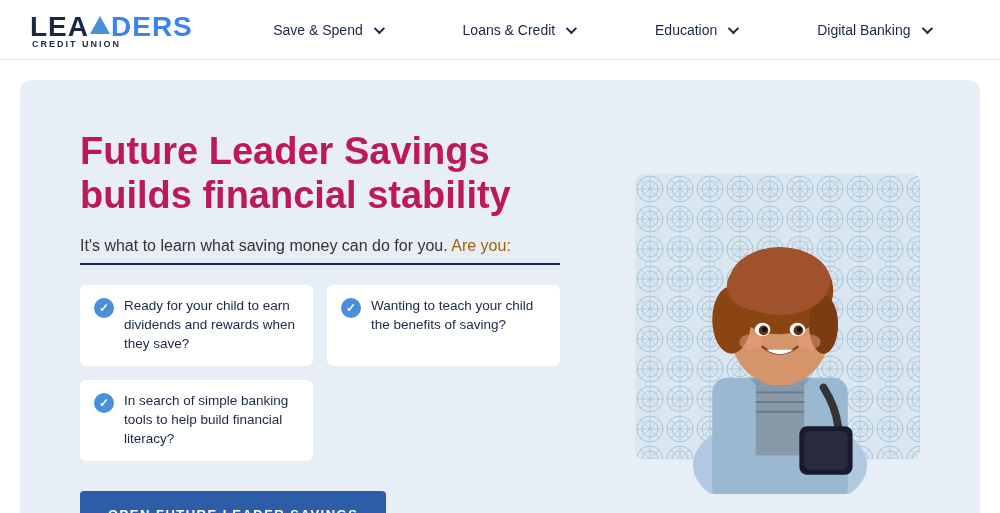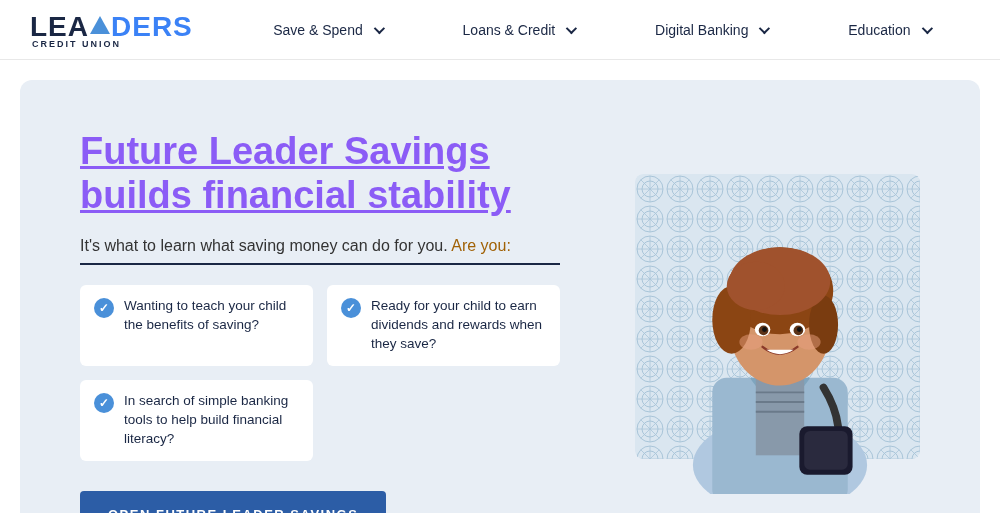--- a/index.html
+++ b/index.html
@@ -91,24 +91,23 @@
       position: relative;
       overflow: hidden;
     }
     .hero-content {
       flex: 1;
       max-width: 560px;
     }
     .hero-title {
       font-size: 38px;
       font-weight: 800;
-      color: #8b5cf6;
+      color: #be185d;
       line-height: 1.15;
       margin-bottom: 20px;
-      text-decoration: underline;
     }
     .hero-subtitle {
       font-size: 16px;
       color: #333;
       margin-bottom: 8px;
     }
     .hero-subtitle a {
       color: #a16207;
       text-decoration: none;
     }
@@ -212,46 +211,46 @@
   <nav>
     <div class="nav-item">
       <span>Save &amp; Spend</span>
       <span class="chevron"></span>
     </div>
     <div class="nav-item">
       <span>Loans &amp; Credit</span>
       <span class="chevron"></span>
     </div>
     <div class="nav-item">
+      <span>Education</span>
+      <span class="chevron"></span>
+    </div>
+    <div class="nav-item">
       <span>Digital Banking</span>
-      <span class="chevron"></span>
-    </div>
-    <div class="nav-item">
-      <span>Education</span>
       <span class="chevron"></span>
     </div>
   </nav>
 </header>
 
 <section class="hero">
   <div class="hero-content">
     <h1 class="hero-title">Future Leader Savings builds financial stability</h1>
     <p class="hero-subtitle">
       <span>It's what to learn what saving money can do for you.</span>
       <a href="#">Are you:</a>
     </p>
     <hr class="hero-divider">
     <div class="hero-bullets">
       <div class="bullet-item">
         <div class="bullet-check"></div>
-        <span>Wanting to teach your child the benefits of saving?</span>
+        <span>Ready for your child to earn dividends and rewards when they save?</span>
       </div>
       <div class="bullet-item">
         <div class="bullet-check"></div>
-        <span>Ready for your child to earn dividends and rewards when they save?</span>
+        <span>Wanting to teach your child the benefits of saving?</span>
       </div>
       <div class="bullet-item">
         <div class="bullet-check"></div>
         <span>In search of simple banking tools to help build financial literacy?</span>
       </div>
     </div>
     <button class="cta-button">OPEN FUTURE LEADER SAVINGS</button>
   </div>
 
   <div class="hero-image-area">

